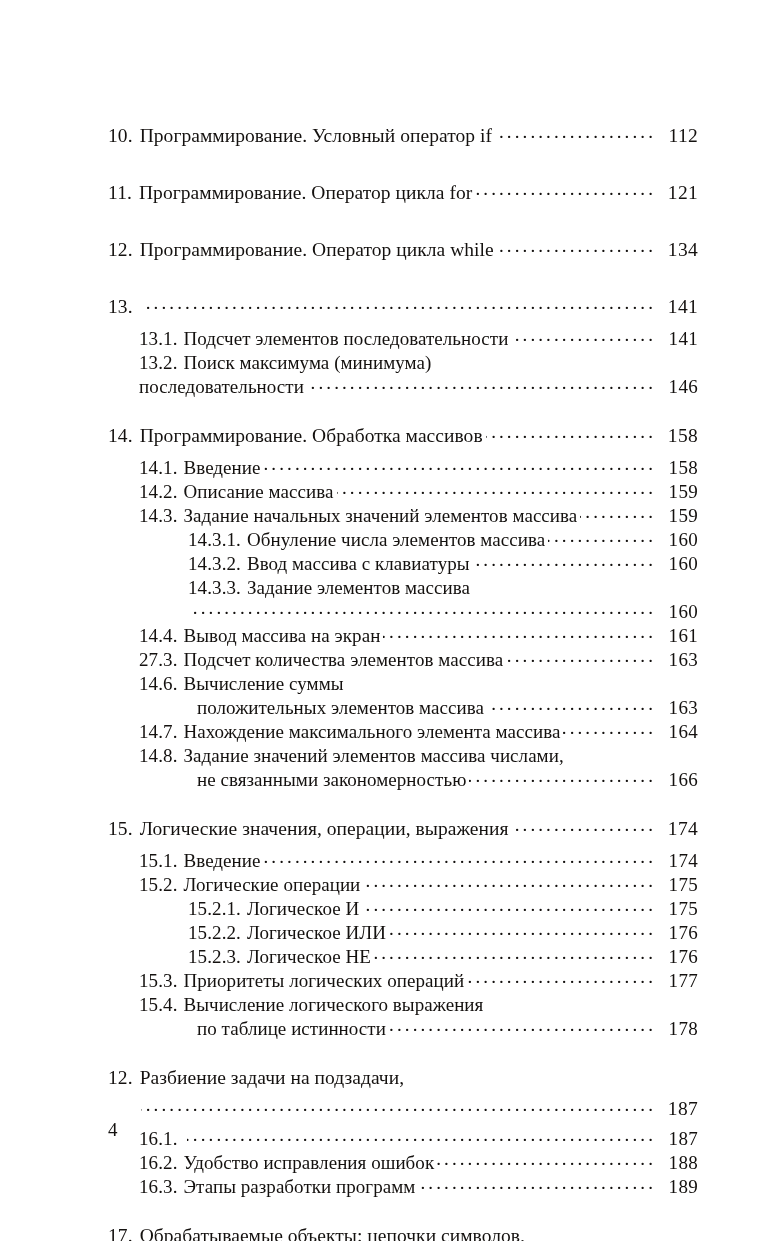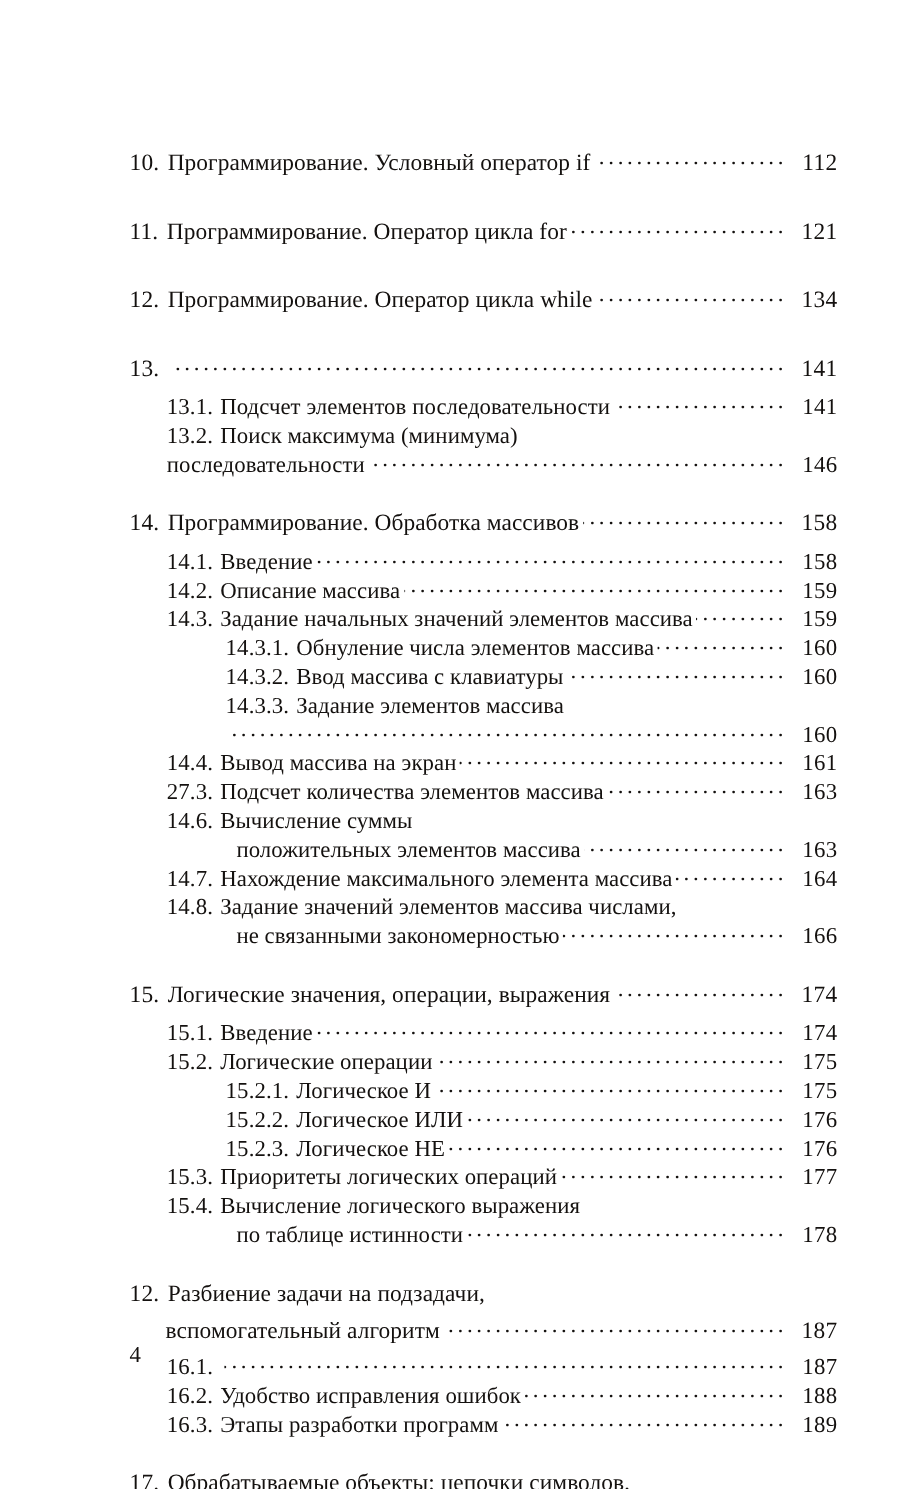--- a/index.html
+++ b/index.html
@@ -359,21 +359,20 @@
       </div>
       <div class="entry lvl1 multi">
         <div class="line">
           <span class="num">12.</span>
           <span class="label">Разбиение задачи на подзадачи,</span>
           <span class="leader" style="visibility: hidden;"></span>
           <span class="page blank"></span>
         </div>
         <div class="line cont">
           <span style="flex: 0 0 30px;"></span>
-          <span class="label">вспомогательный алгоритм</span>
           <span class="leader"></span>
           <span class="page">187</span>
         </div>
       </div>
       <div class="entry lvl2">
         <div class="line">
           <span class="num">16.1.</span>
           <span class="leader"></span>
           <span class="page">187</span>
         </div>

